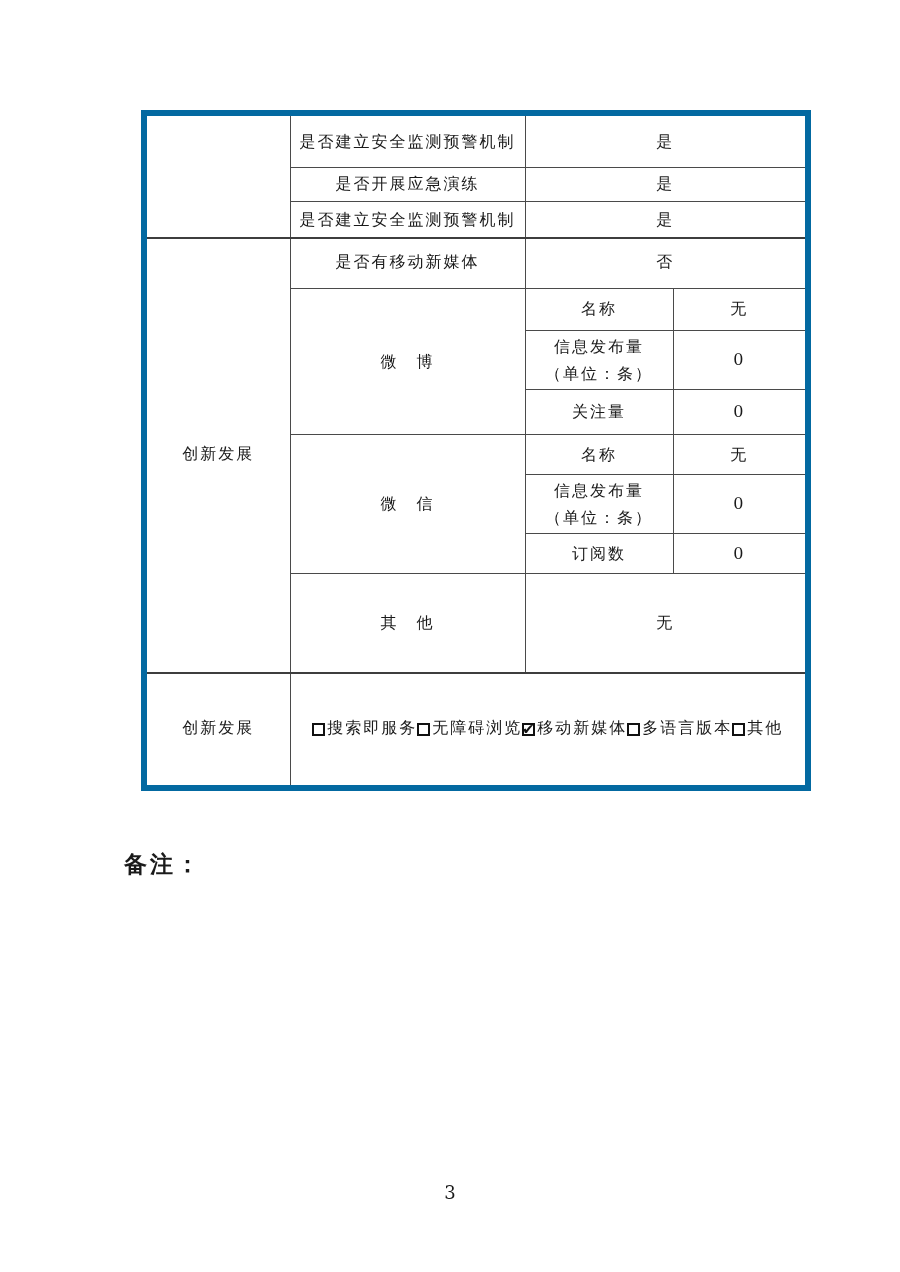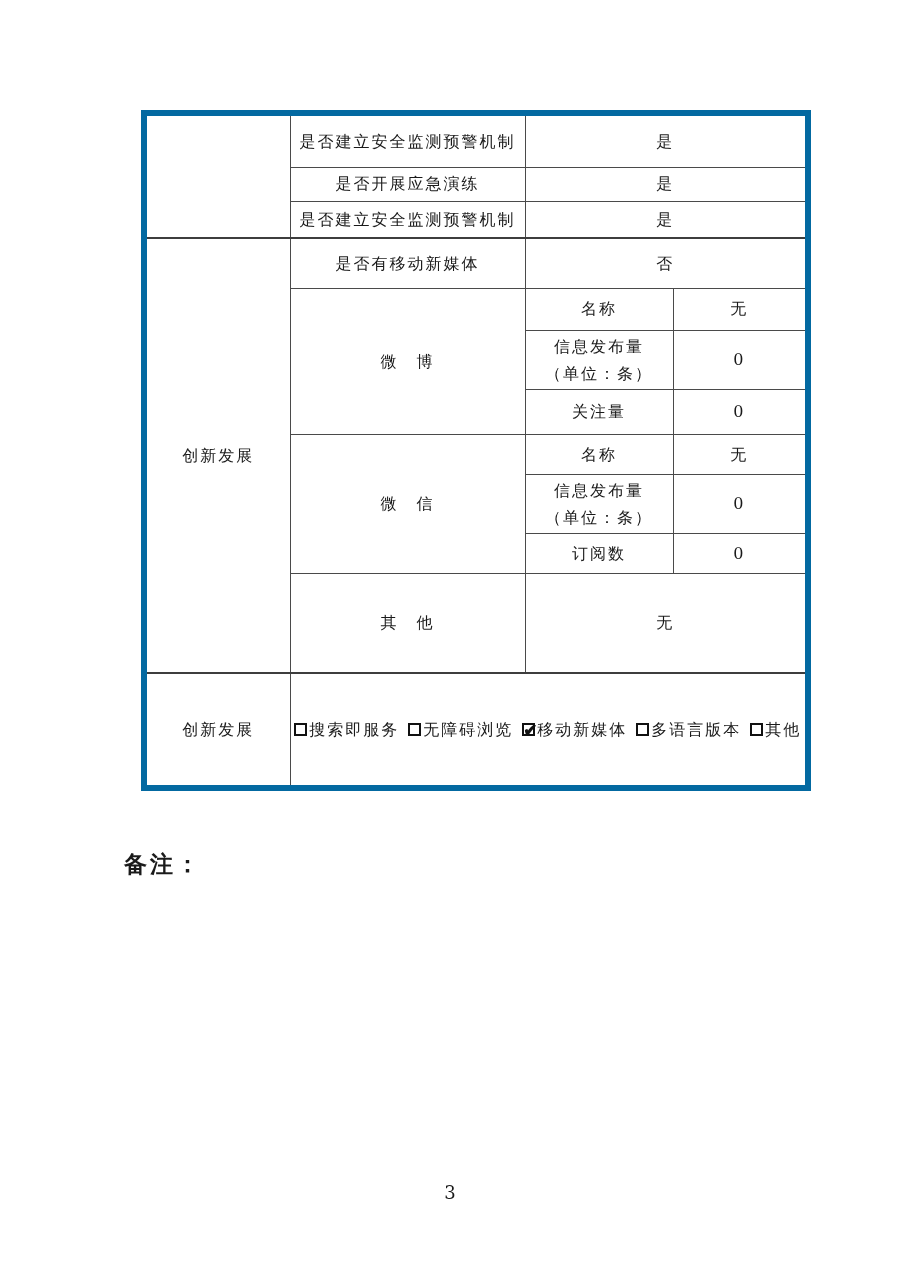--- a/index.html
+++ b/index.html
@@ -20,34 +20,33 @@
   }
   .doc-table td {
     border:1px solid #4a4a4a;
     text-align:center;
     vertical-align:middle;
     font-size:16px;
     letter-spacing:2px;
     line-height:1.7;
     padding:2px;
   }
-  tr.section-start td { border-top:2px solid #3d3d3d; }
+  tr.section-start td { border-top:2px solid #3d3d3d;font-family:Liberation Mono, monospace; }
   .multiline {
     white-space:pre-line;
     text-align:left;
     padding-left:17px;
     line-height:1.75;
   }
   .cb-row {
     display:flex;
     justify-content:center;
     align-items:center;
     letter-spacing:2px;
     font-size:16px;
-    gap:9px;
   }
   .cb-item { display:inline-flex; align-items:center; }
   .cb-box {
     display:inline-block;
     width:13px; height:13px;
     border:2.5px solid #111111;
     position:relative;
     margin-right:2px;
     flex:none;
   }

